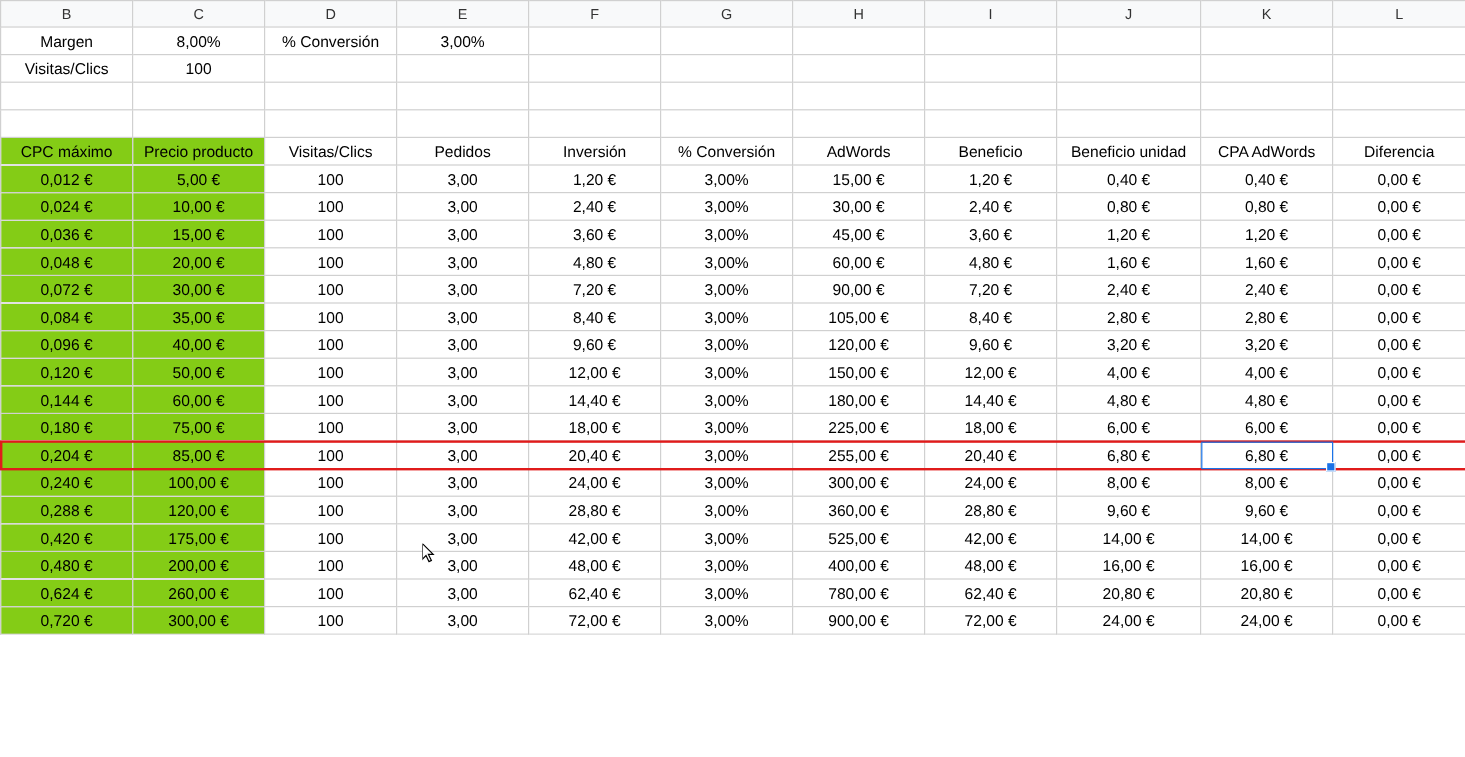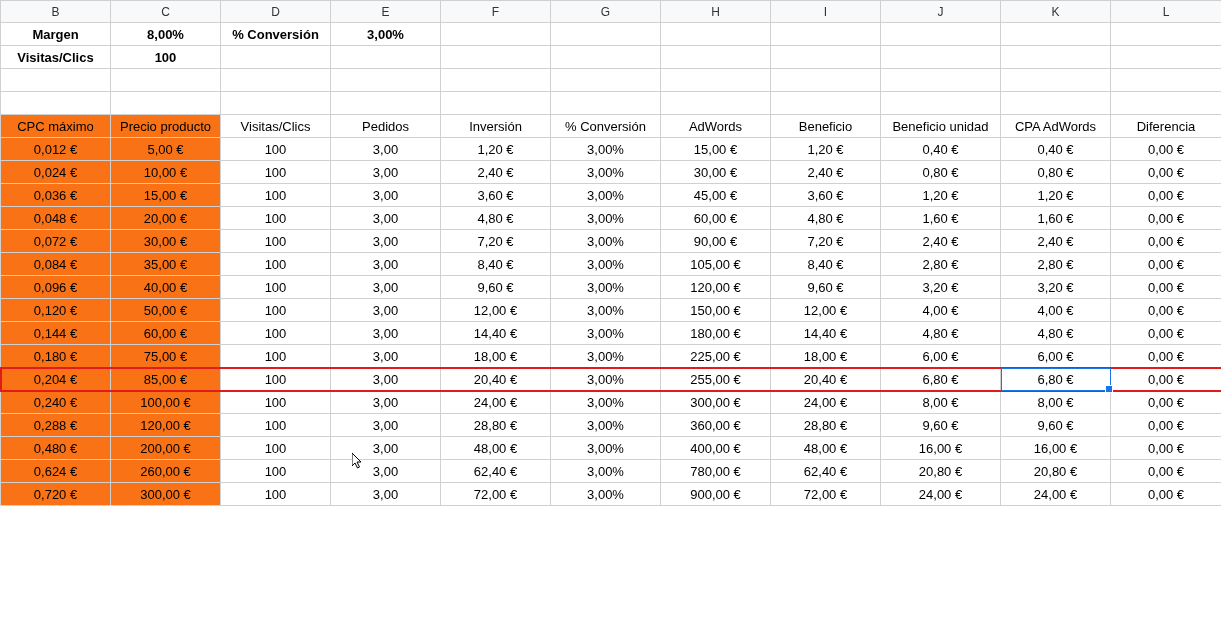--- a/index.html
+++ b/index.html
@@ -25,22 +25,22 @@
       white-space: nowrap;
       overflow: hidden;
     }
     th.col-letter {
       background: #f8f9fa;
       color: #333;
       font-weight: normal;
       height: 22px;
       font-size: 12px;
     }
-    .bold { font-weight: bold; }
-    .green-bg { background: #f97316; }
+    .bold { font-weight: normal; }
+    .green-bg { background: #84cc16; }
     .highlight-border {
       position: absolute;
       border: 2px solid #e01b1b;
       pointer-events: none;
       z-index: 5;
     }
     .cell-select {
       position: absolute;
       border: 1px solid #1a73e8;
       pointer-events: none;
@@ -337,20 +337,33 @@
         <td>3,00</td>
         <td>28,80 €</td>
         <td>3,00%</td>
         <td>360,00 €</td>
         <td>28,80 €</td>
         <td>9,60 €</td>
         <td>9,60 €</td>
         <td>0,00 €</td>
       </tr>
       <tr>
+        <td class="green-bg">0,420 €</td>
+        <td class="green-bg">175,00 €</td>
+        <td>100</td>
+        <td>3,00</td>
+        <td>42,00 €</td>
+        <td>3,00%</td>
+        <td>525,00 €</td>
+        <td>42,00 €</td>
+        <td>14,00 €</td>
+        <td>14,00 €</td>
+        <td>0,00 €</td>
+      </tr>
+      <tr>
         <td class="green-bg">0,480 €</td>
         <td class="green-bg">200,00 €</td>
         <td>100</td>
         <td>3,00</td>
         <td>48,00 €</td>
         <td>3,00%</td>
         <td>400,00 €</td>
         <td>48,00 €</td>
         <td>16,00 €</td>
         <td>16,00 €</td>

